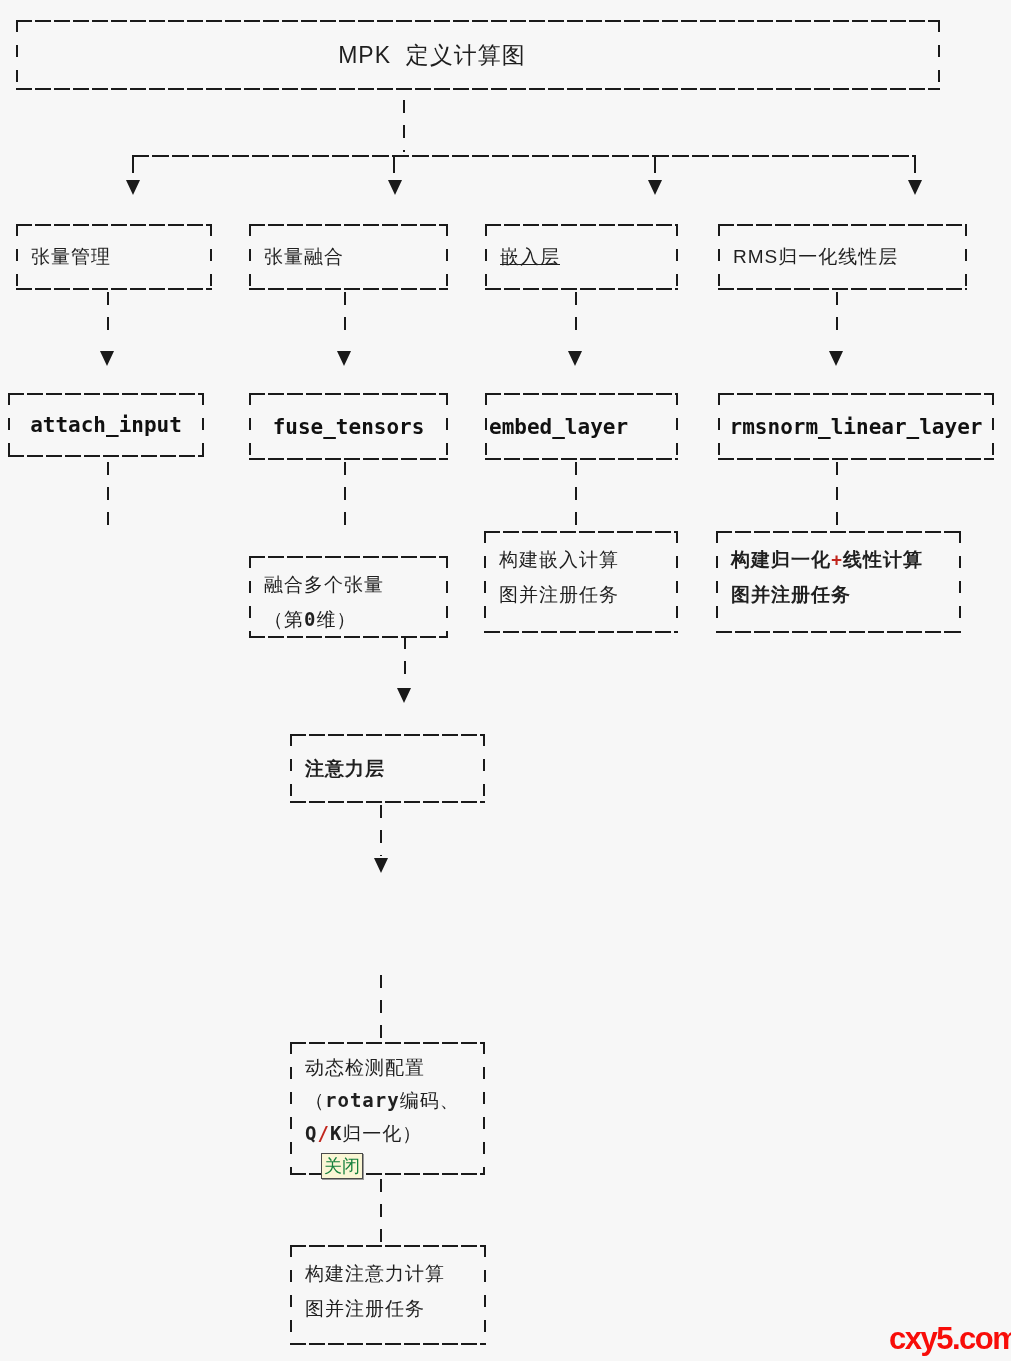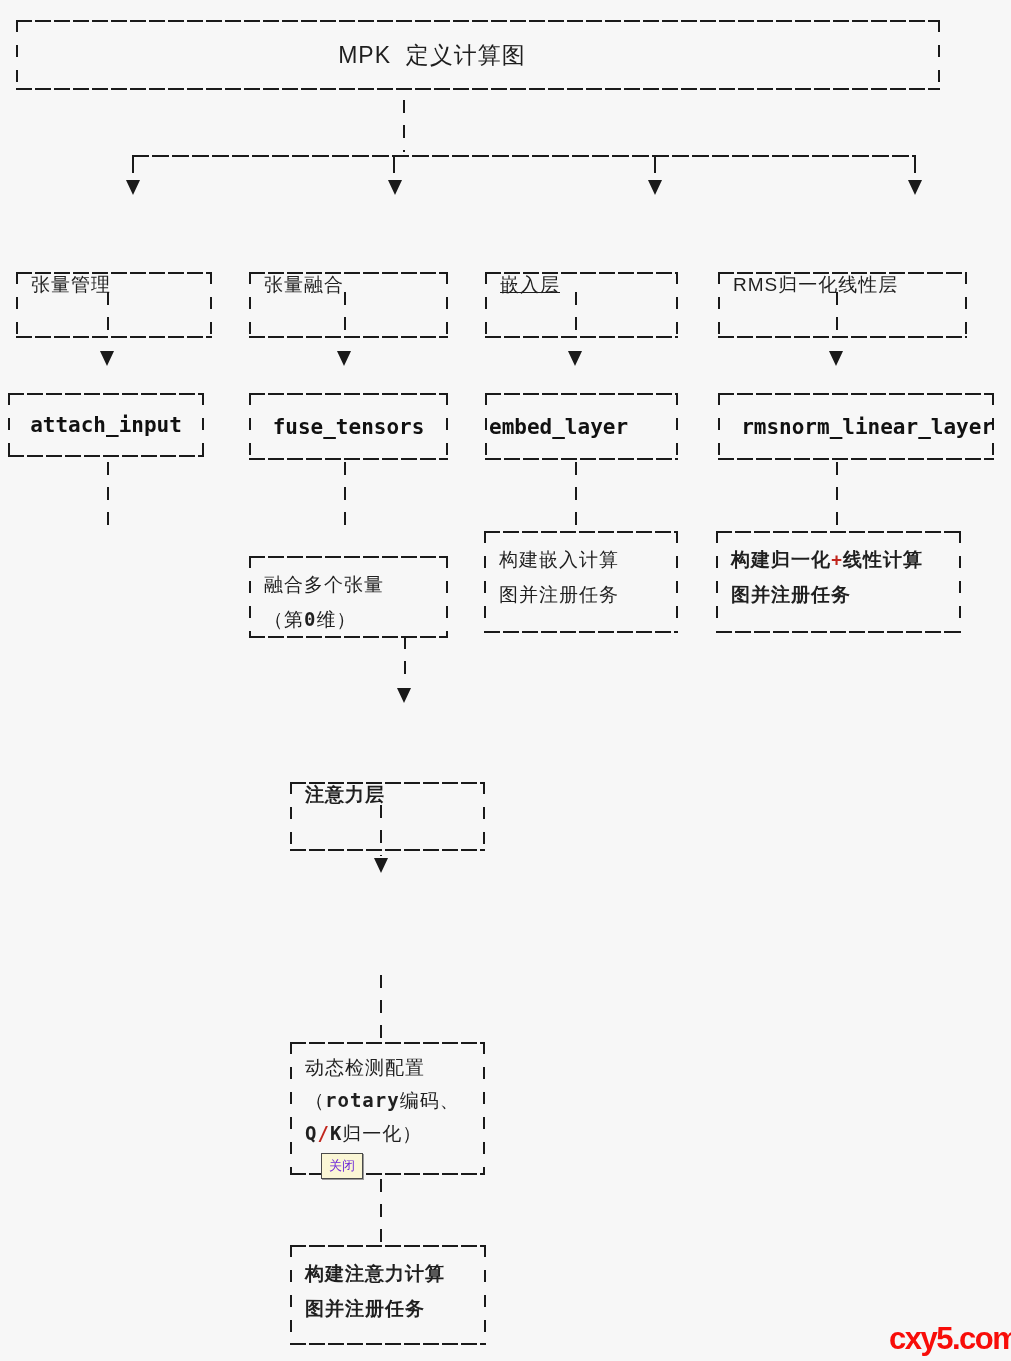--- a/index.html
+++ b/index.html
@@ -22,32 +22,32 @@
       repeating-linear-gradient(to bottom, var(--line) 0 12px, transparent 12px 25px),
       repeating-linear-gradient(to bottom, var(--line) 0 12px, transparent 12px 25px);
     background-size:100% 2px,100% 2px,2px 100%,2px 100%;
     background-position:0 0,0 100%,0 0,100% 0;
     background-repeat:no-repeat;
   }
   .vline{position:absolute;width:2px;background:repeating-linear-gradient(to bottom,var(--line) 0 13px,transparent 13px 25px);}
   .hline{position:absolute;height:2px;background:repeating-linear-gradient(to right,var(--line) 0 17px,transparent 17px 20px);}
   .tick{position:absolute;width:2px;height:17px;background:var(--line);}
   .arrow{position:absolute;width:0;height:0;border-left:7px solid transparent;border-right:7px solid transparent;border-top:15px solid var(--line);}
-  .cnlabel{display:flex;align-items:flex-start;padding-left:15px;font-size:19px;letter-spacing:1px;margin-top:48px;}
+  .cnlabel{display:flex;align-items:center;padding-left:15px;font-size:19px;letter-spacing:1px;}
   .codebox{display:flex;align-items:center;justify-content:center;font:bold 21px "DejaVu Sans Mono","Liberation Mono",monospace;color:#111;}
   .codebox.left{justify-content:flex-start;padding-left:4px;}
   .descbox{padding:11px 0 0 15px;font-size:19px;letter-spacing:1px;}
   .descbox p{margin:0;line-height:35px;}
   .icode{font:bold 19px "DejaVu Sans Mono","Liberation Mono",monospace;}
   .red{color:var(--accent-red);}
   .titlebox{display:flex;align-items:center;justify-content:center;padding-right:92px;font-size:23px;letter-spacing:1px;white-space:pre;}
   .tooltip{
     position:absolute;z-index:5;display:flex;align-items:center;justify-content:center;
     background:var(--tooltip-bg);border:1px solid var(--tooltip-border);
-    box-shadow:1px 1px 0 #9a9a9a;font-size:13px;color:#6d28d9;cursor:pointer;
+    box-shadow:1px 1px 0 #9a9a9a;font-size:18px;color:#15803d;cursor:pointer;
   }
   .watermark{
     position:absolute;font:bold 31px "Liberation Sans",sans-serif;letter-spacing:-1.5px;
     color:var(--watermark-red);
   }
   .cfgbox{padding:9px 0 0 15px;font-size:19px;letter-spacing:1px;}
   .cfgbox p{margin:0;line-height:33px;}
 </style>
 </head>
 <body>
@@ -93,21 +93,21 @@
 
   <div class="dbox codebox" style="left:8px;top:393px;width:196px;height:64px;">
     <span>attach_input</span>
   </div>
   <div class="dbox codebox" style="left:249px;top:393px;width:199px;height:67px;">
     <span>fuse_tensors</span>
   </div>
   <div class="dbox codebox left" style="left:485px;top:393px;width:193px;height:67px;">
     <span>embed_layer</span>
   </div>
-  <div class="dbox codebox" style="left:718px;top:393px;width:276px;height:67px;justify-content:flex-end;">
+  <div class="dbox codebox" style="left:718px;top:393px;width:276px;height:67px;">
     <span>rmsnorm_linear_layer</span>
   </div>
 
   <div class="vline" style="left:107px;top:462px;height:69px;"></div>
   <div class="vline" style="left:344px;top:462px;height:69px;"></div>
   <div class="vline" style="left:575px;top:462px;height:69px;"></div>
   <div class="vline" style="left:836px;top:462px;height:69px;"></div>
 
   <div class="dbox descbox" style="left:249px;top:531px;width:199px;height:82px;margin-top:25px;">
     <p><span>融合多个张量</span></p>
@@ -140,20 +140,20 @@
     <p><span>（</span><span class="icode">rotary</span><span>编码、</span></p>
     <p><span class="icode">Q</span><span class="icode red">/</span><span class="icode">K</span><span>归一化）</span></p>
   </div>
 
   <div class="tooltip" style="left:321px;top:1153px;width:40px;height:24px;">
     <span>关闭</span>
   </div>
 
   <div class="vline" style="left:380px;top:1179px;height:65px;"></div>
 
-  <div class="dbox descbox" style="left:290px;top:1245px;width:196px;height:100px;font-weight:bold;">
+  <div class="dbox descbox" style="left:290px;top:1245px;width:196px;height:100px;">
     <p><span>构建注意力计算</span></p>
     <p><span>图并注册任务</span></p>
   </div>
 
   <div class="watermark" style="left:889px;top:1321px;">cxy5.com</div>
 
 </div>
 
 </body></html>

